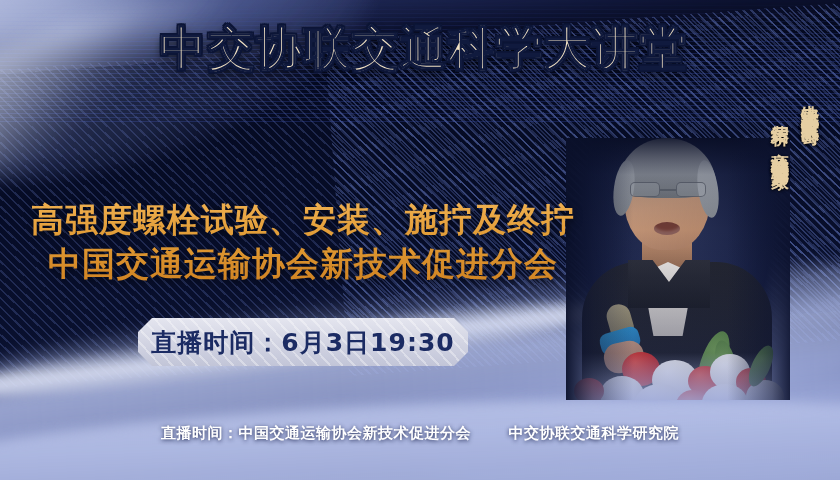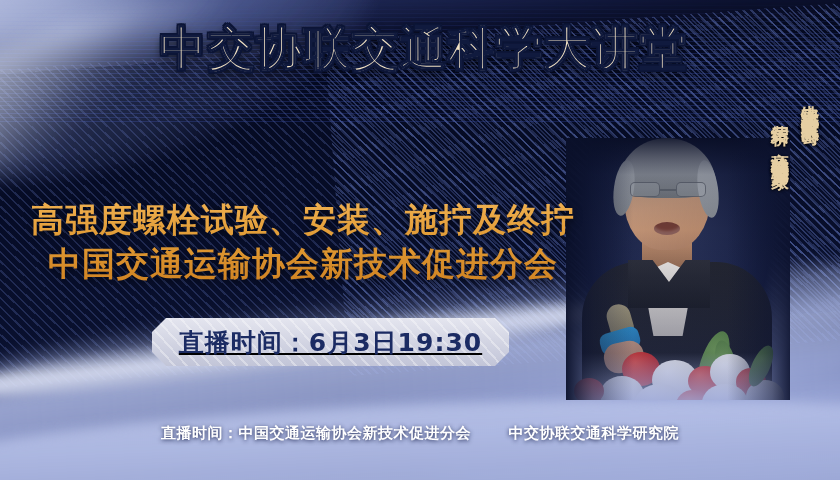--- a/index.html
+++ b/index.html
@@ -168,26 +168,25 @@
     font-family:"DejaVu Sans","Liberation Sans",sans-serif;
     background:linear-gradient(180deg,#f0b152 0%,#e09a34 48%,#cf8222 100%);
     -webkit-background-clip:text;background-clip:text;color:transparent;
     filter:drop-shadow(0 2px 4px rgba(0,0,0,.65));
     white-space:nowrap;
   }
   .headline div{white-space:nowrap;}
 
   
   .time-pill{
-    position:absolute;left:152px;top:318px;width:357px;height:48px;
+    position:absolute;left:138px;top:318px;width:330px;height:48px;
     display:flex;align-items:center;justify-content:center;
     background:linear-gradient(180deg,#e4e5ef 0%,#d4d6e4 45%,#c2c5d8 100%);
     clip-path:polygon(14px 0,calc(100% - 14px) 0,100% 14px,100% calc(100% - 14px),calc(100% - 14px) 100%,14px 100%,0 calc(100% - 14px),0 14px);
     box-shadow:0 3px 12px rgba(0,0,0,.45);
-    text-decoration:underline;
   }
   .time-pill::after{
     content:"";position:absolute;inset:0;
     background:repeating-linear-gradient(48deg,rgba(255,255,255,0) 0 7px,rgba(255,255,255,.35) 7px 9px);
     clip-path:inherit;pointer-events:none;
   }
   .time-pill span{
     position:relative;z-index:2;color:#1b2b63;font-size:25px;font-weight:bold;letter-spacing:1px;
     font-family:"DejaVu Sans","Liberation Sans",sans-serif;white-space:nowrap;
   }

